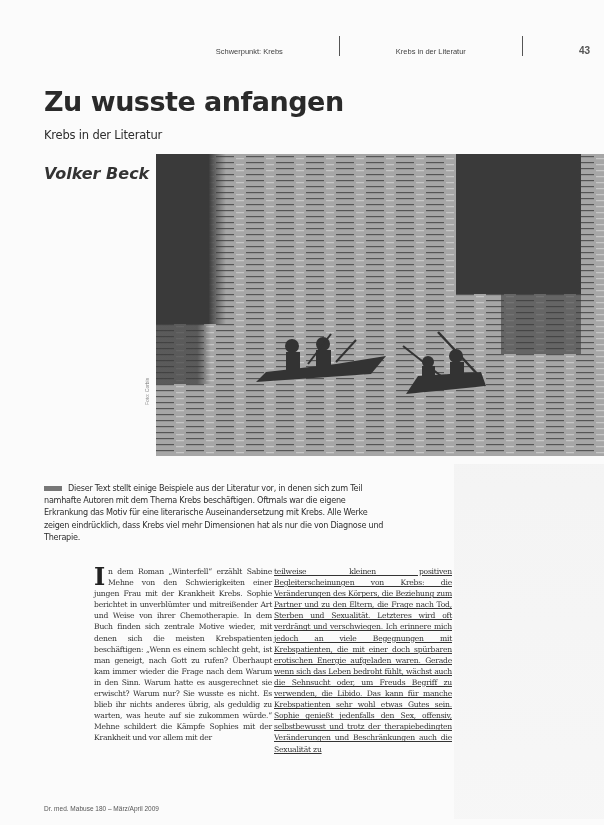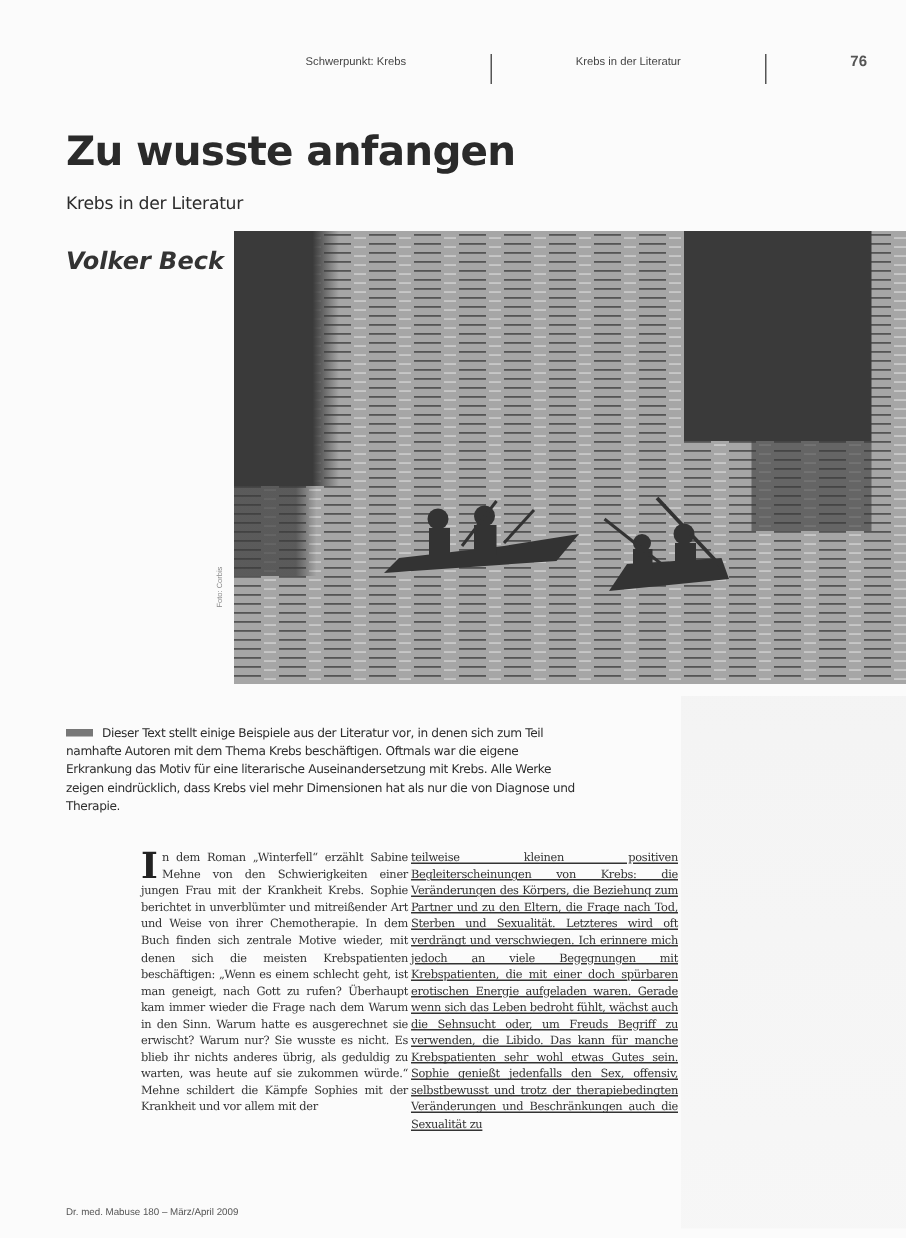--- a/index.html
+++ b/index.html
@@ -4,22 +4,22 @@
   <style>
     html, body { margin: 0; padding: 0; }
     body {
       width: 604px; height: 825px; overflow: hidden;
       background: #fbfbfb;
       font-family: "DejaVu Serif", serif;
       color: #2b2b2b;
       position: relative;
     }
     .running-head {
-      position: absolute; top: 36px; right: 26px;
-      display: flex; align-items: flex-start;
+      position: absolute; top: 36px; right: 14px;
+      display: flex; align-items: flex-end;
       font-family: "Liberation Sans", sans-serif;
       font-size: 7.5px; color: #444; gap: 48px;
     }
     .running-head .sep { width: 1px; height: 20px; background: #555; margin: 0 8px; }
     .running-head .page-no { font-size: 10px; font-weight: bold; color: #555; }
     .title {
       position: absolute; left: 44px; top: 86px;
       font-family: "DejaVu Sans", sans-serif; font-weight: bold;
       font-size: 27px; letter-spacing: -0.5px; color: #2a2a2a;
     }
@@ -74,21 +74,21 @@
     }
   </style>
 </head>
 <body>
 
 <div class="running-head">
   <span>Schwerpunkt: Krebs</span>
   <span class="sep"></span>
   <span>Krebs in der Literatur</span>
   <span class="sep"></span>
-  <span class="page-no">76</span>
+  <span class="page-no">43</span>
 </div>
 
 <div class="title">Zu wusste anfangen</div>
 <div class="subtitle">Krebs in der Literatur</div>
 <div class="author">Volker Beck</div>
 
 <div class="photo" title="Silhouettes of kayakers paddling on glittering water">
   <svg width="448" height="302" viewBox="0 0 448 302">
     <defs>
       <pattern id="ripples" width="30" height="6" patternUnits="userSpaceOnUse">

